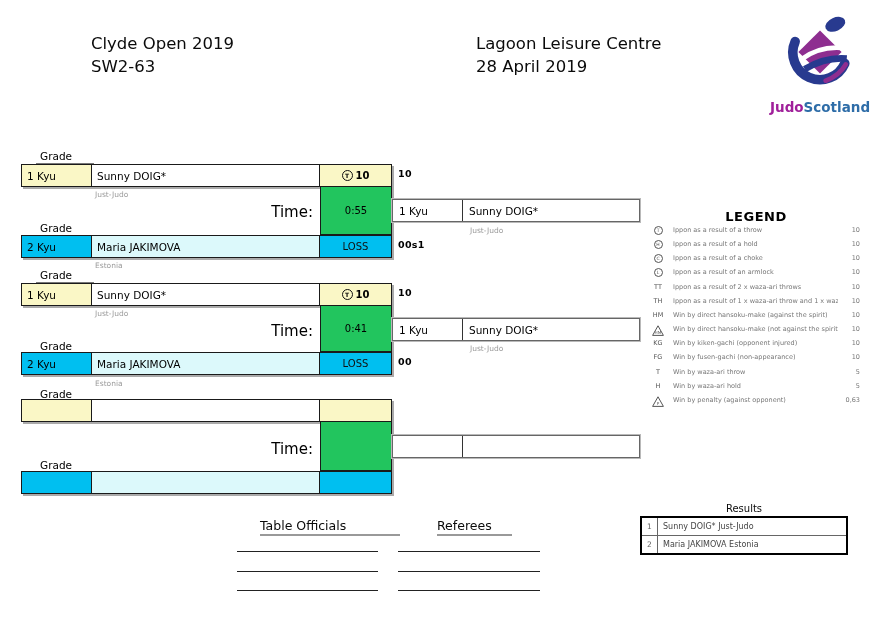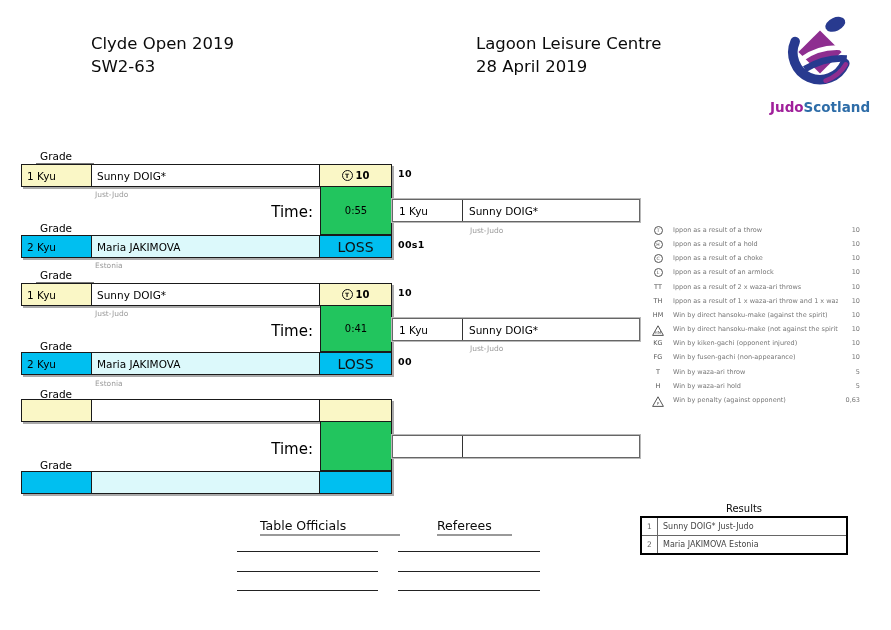--- a/index.html
+++ b/index.html
@@ -21,21 +21,21 @@
        border:1px solid #1a1a1a;box-shadow:2px 2px 0 #aaa;background:#fff;}
   .cell{box-sizing:border-box;font-size:10.5px;display:flex;align-items:center;}
   .cell.grade{width:70px;padding-left:5px;border-right:1px solid #1a1a1a;}
   .cell.name{flex:1;padding-left:5px;border-right:1px solid #1a1a1a;background:#fff;}
   .cell.name.ltcyan{background:#DCF9FB;}
   .cell.score{width:71px;justify-content:center;gap:3px;}
   .bg-cream{background:#FAF7C6;} .bg-cyan{background:#00BFF0;}
   .circle-sym{display:inline-block;width:11px;height:11px;border:1px solid #111;border-radius:50%;
               font-size:6px;line-height:10px;text-align:center;font-weight:bold;box-sizing:border-box;background:transparent;}
   .score-num{font-weight:bold;font-size:10px;}
-  .loss-txt{font-size:14px;color:#111;}
+  .loss-txt{font-size:10px;color:#111;}
 
   .time-label{left:200px;width:113px;text-align:right;font-size:15px;}
   .time-box{left:320px;width:72px;box-sizing:border-box;border:1px solid #1a1a1a;border-top:none;
             background:#22c55e;box-shadow:2px 2px 0 #aaa;display:flex;align-items:center;justify-content:center;font-size:10px;}
   .club{left:95px;font-size:7.5px;color:#9b9b9b;}
   .outside-score{left:398px;font-size:9.5px;font-weight:bold;letter-spacing:.3px;}
 
   
   .winner{left:392px;width:248px;height:23px;box-sizing:border-box;display:flex;
           border:1px solid #666;outline:1px solid #b9b9b9;background:#fff;}
@@ -162,20 +162,21 @@
     <div class="cell grade bg-cyan"></div>
     <div class="cell name ltcyan"></div>
     <div class="cell score bg-cyan"></div>
   </div>
   <div class="abs outside-score" style="top:475px;"></div>
   <div class="abs winner" style="top:435px;">
     <div class="wgrade"></div>
     <div class="wname"></div>
   </div>
 
+  <div class="abs legend-title">LEGEND</div>
   <div class="abs legend-rows">
     <div class="l-row">
       <span class="l-sym">
           <span class="l-circle">T</span>
         </span>
       <span class="l-text">Ippon as a result of a throw</span>
       <span class="l-val">10</span>
     </div>
     <div class="l-row">
       <span class="l-sym">

